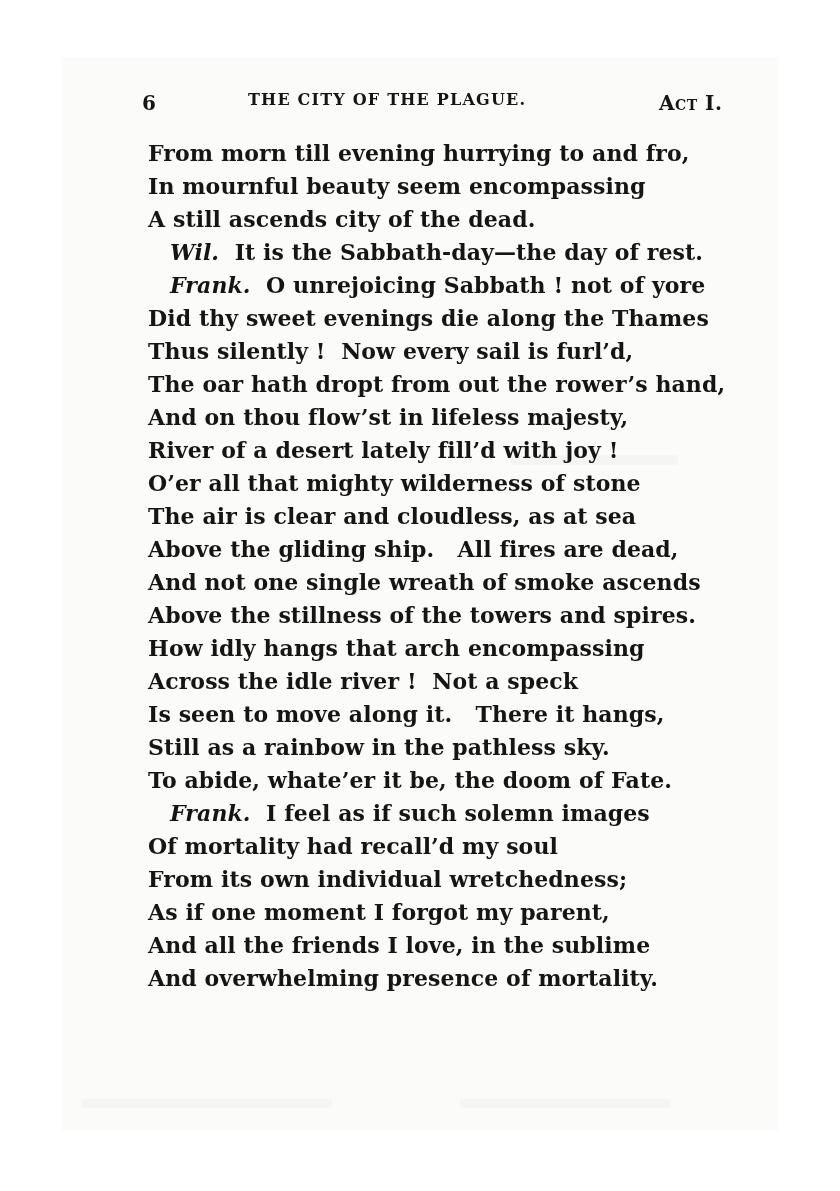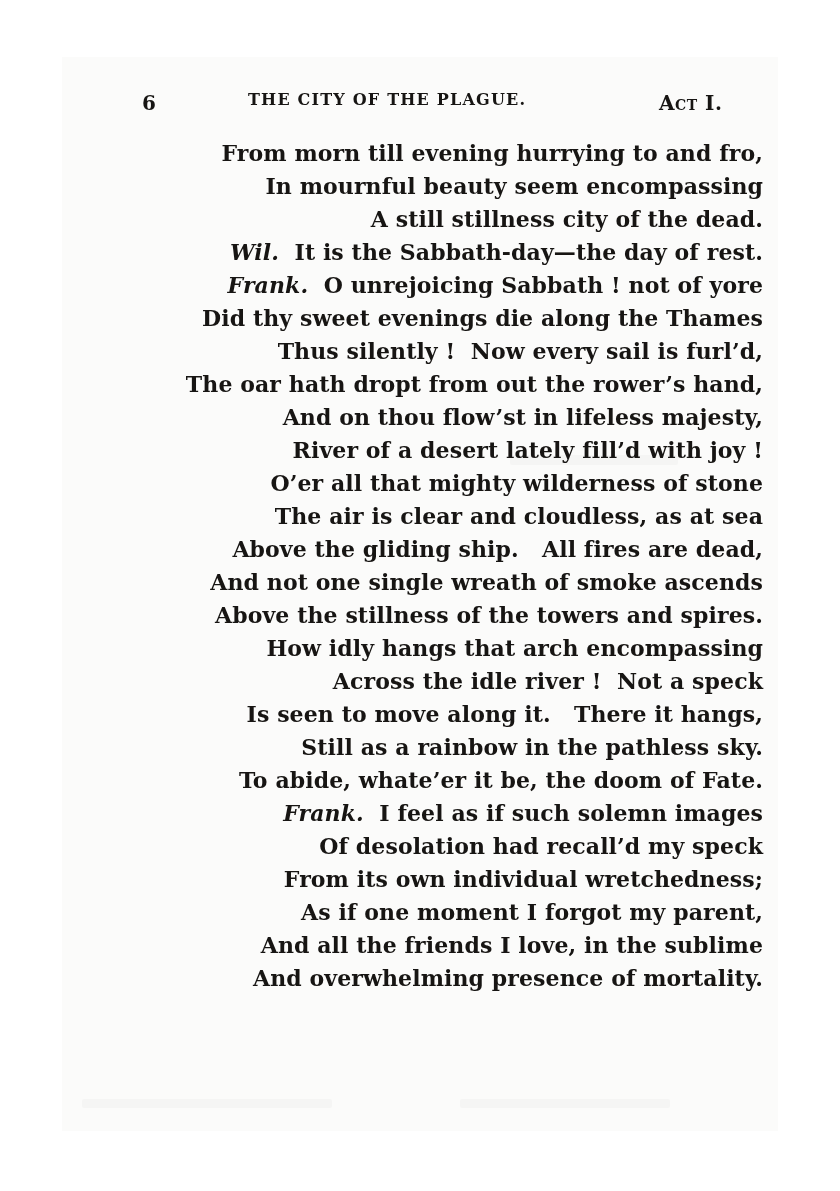--- a/index.html
+++ b/index.html
@@ -64,21 +64,20 @@
     left: 86px;
     top: 80px;
     width: 615px;
     font-size: 22px;
     font-weight: 700;
     line-height: 33px;
     letter-spacing: 0.1px;
   }
   .line {
     white-space: pre-wrap;
-    text-align: right;
   }
   .line.indented {
     text-indent: 22px;
   }
   .speaker {
     font-style: italic;
     margin-top: 16px;
   }
 </style>
 </head>
@@ -91,38 +90,38 @@
 
   <div class="page-header">
     <span class="page-number">6</span>
     <span class="running-title">THE CITY OF THE PLAGUE.</span>
     <span class="act-label">Act I.</span>
   </div>
 
   <div class="poem">
       <div class="line">From morn till evening hurrying to and fro,</div>
       <div class="line">In mournful beauty seem encompassing</div>
-      <div class="line">A still stillness city of the dead.</div>
+      <div class="line">A still ascends city of the dead.</div>
       <div class="line indented"><span class="speaker">Wil.</span>  It is the Sabbath-day—the day of rest.</div>
       <div class="line indented"><span class="speaker">Frank.</span>  O unrejoicing Sabbath ! not of yore</div>
       <div class="line">Did thy sweet evenings die along the Thames</div>
       <div class="line">Thus silently !  Now every sail is furl’d,</div>
       <div class="line">The oar hath dropt from out the rower’s hand,</div>
       <div class="line">And on thou flow’st in lifeless majesty,</div>
       <div class="line">River of a desert lately fill’d with joy !</div>
       <div class="line">O’er all that mighty wilderness of stone</div>
       <div class="line">The air is clear and cloudless, as at sea</div>
       <div class="line">Above the gliding ship.   All fires are dead,</div>
       <div class="line">And not one single wreath of smoke ascends</div>
       <div class="line">Above the stillness of the towers and spires.</div>
       <div class="line">How idly hangs that arch encompassing</div>
       <div class="line">Across the idle river !  Not a speck</div>
       <div class="line">Is seen to move along it.   There it hangs,</div>
       <div class="line">Still as a rainbow in the pathless sky.</div>
       <div class="line">To abide, whate’er it be, the doom of Fate.</div>
       <div class="line indented"><span class="speaker">Frank.</span>  I feel as if such solemn images</div>
-      <div class="line">Of desolation had recall’d my speck</div>
+      <div class="line">Of mortality had recall’d my soul</div>
       <div class="line">From its own individual wretchedness;</div>
       <div class="line">As if one moment I forgot my parent,</div>
       <div class="line">And all the friends I love, in the sublime</div>
       <div class="line">And overwhelming presence of mortality.</div>
     </div>
 </div>
 
 </body></html>

